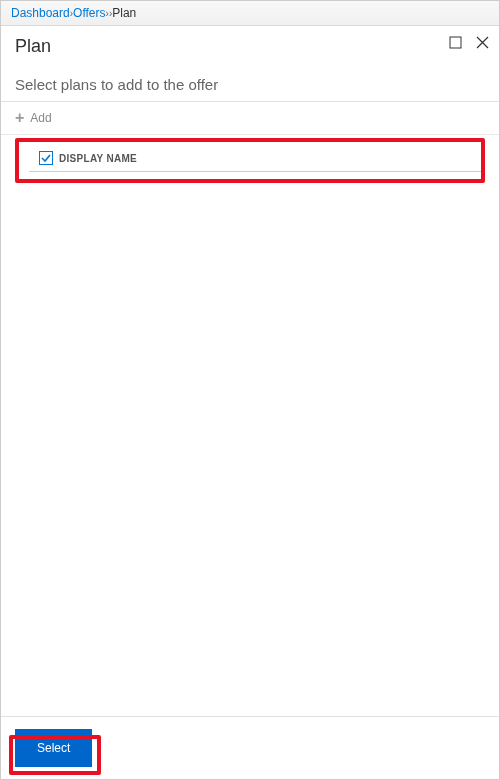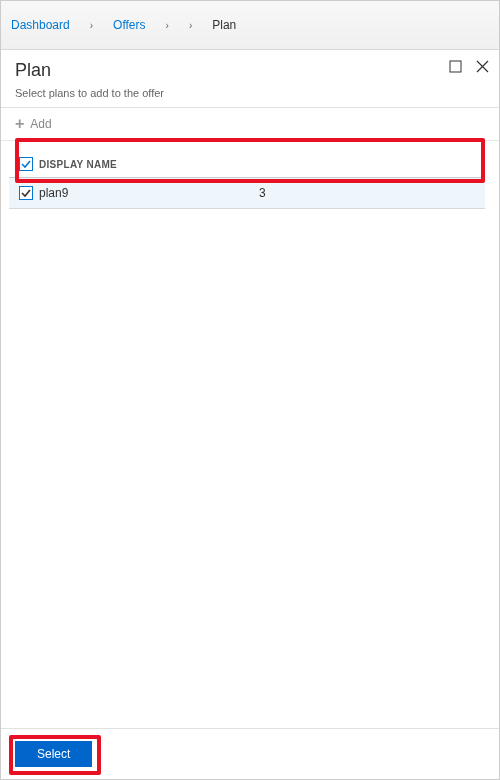--- a/index.html
+++ b/index.html
@@ -10,56 +10,56 @@
       background: #fff;
       width: 500px;
       height: 780px;
       border: 1px solid #ccc;
       position: relative;
       overflow: hidden;
     }
     .breadcrumb {
       background: linear-gradient(#f8f8f8, #f0f0f0);
       border-bottom: 1px solid #d9d9d9;
-      padding: 17px 10px;
+      padding: 5px 10px;
       font-size: 12px;
       display: flex;
       align-items: center;
-      gap: 20px;
+      gap: 0;
       flex-wrap: wrap;
     }
     .breadcrumb a { color: #0078d4; text-decoration: none; cursor: pointer; }
     .breadcrumb .sep { color: #666; font-size: 10px; }
     .breadcrumb .current { color: #333; }
     .header {
       padding: 10px 14px 8px 14px;
       border-bottom: 1px solid #e1e1e1;
       position: relative;
     }
     .header h1 { font-size: 18px; font-weight: 400; }
-    .header .subtitle { font-size: 11px; color: #666; margin-top: 6px; }
+    .header .subtitle { font-size: 15px; color: #666; margin-top: 19px; }
     .header-icons {
       position: absolute;
       right: 10px;
       top: 10px;
       display: flex;
       gap: 14px;
     }
     .header-icons svg { cursor: pointer; }
     .toolbar {
       padding: 8px 14px;
       border-bottom: 1px solid #e8e8e8;
       display: flex;
       align-items: center;
       gap: 6px;
       color: #888;
       cursor: pointer;
     }
     .toolbar .plus { font-size: 16px; font-weight: bold; line-height: 1; color: #999; }
-    .table-container { padding: 10px 14px 0 8px; }
+    .table-container { padding: 10px 14px 0 28px; }
     .table-header {
       display: flex;
       align-items: center;
       padding: 6px 4px;
       border-bottom: 1px solid #ccc;
       font-size: 10px;
       font-weight: 600;
       letter-spacing: 0.3px;
       color: #555;
     }
@@ -93,21 +93,21 @@
       position: absolute;
       bottom: 0; left: 0; right: 0;
       padding: 12px 14px;
       border-top: 1px solid #e1e1e1;
       background: #fff;
     }
     .select-btn {
       background: #0066cc;
       color: #fff;
       border: none;
-      padding: 6px 22px;
+      padding: 12px 22px;
       font-size: 12px;
       cursor: pointer;
       text-align: right;
     }
     .row-highlight.hl2 { bottom: 4px; left: 8px; width: 92px; height: 40px; border-radius: 2px; }
   </style>
 </head>
 <body>
 
 <div class="breadcrumb">
@@ -146,31 +146,20 @@
     <div class="chk-col">
       <div class="checkbox header-chk">
         <svg width="12" height="12" viewBox="0 0 12 12">
             <path d="M2 6 L5 9 L10 3" fill="none" stroke="#0078d4" stroke-width="1.6"></path>
           </svg>
       </div>
     </div>
     <div class="name-col">DISPLAY NAME</div>
   </div>
 
-  <div class="table-row">
-    <div class="chk-col">
-      <div class="checkbox">
-        <svg width="12" height="12" viewBox="0 0 12 12">
-            <path d="M2 6 L5 9 L10 3" fill="none" stroke="#333" stroke-width="1.6"></path>
-          </svg>
-      </div>
-    </div>
-    <div class="name-col">plan9</div>
-    <div class="svc-col">3</div>
-  </div>
 </div>
 
 <div class="row-highlight hl1"></div>
 
 <div class="footer">
   <button class="select-btn">Select</button>
 </div>
 
 <div class="row-highlight hl2"></div>
 

